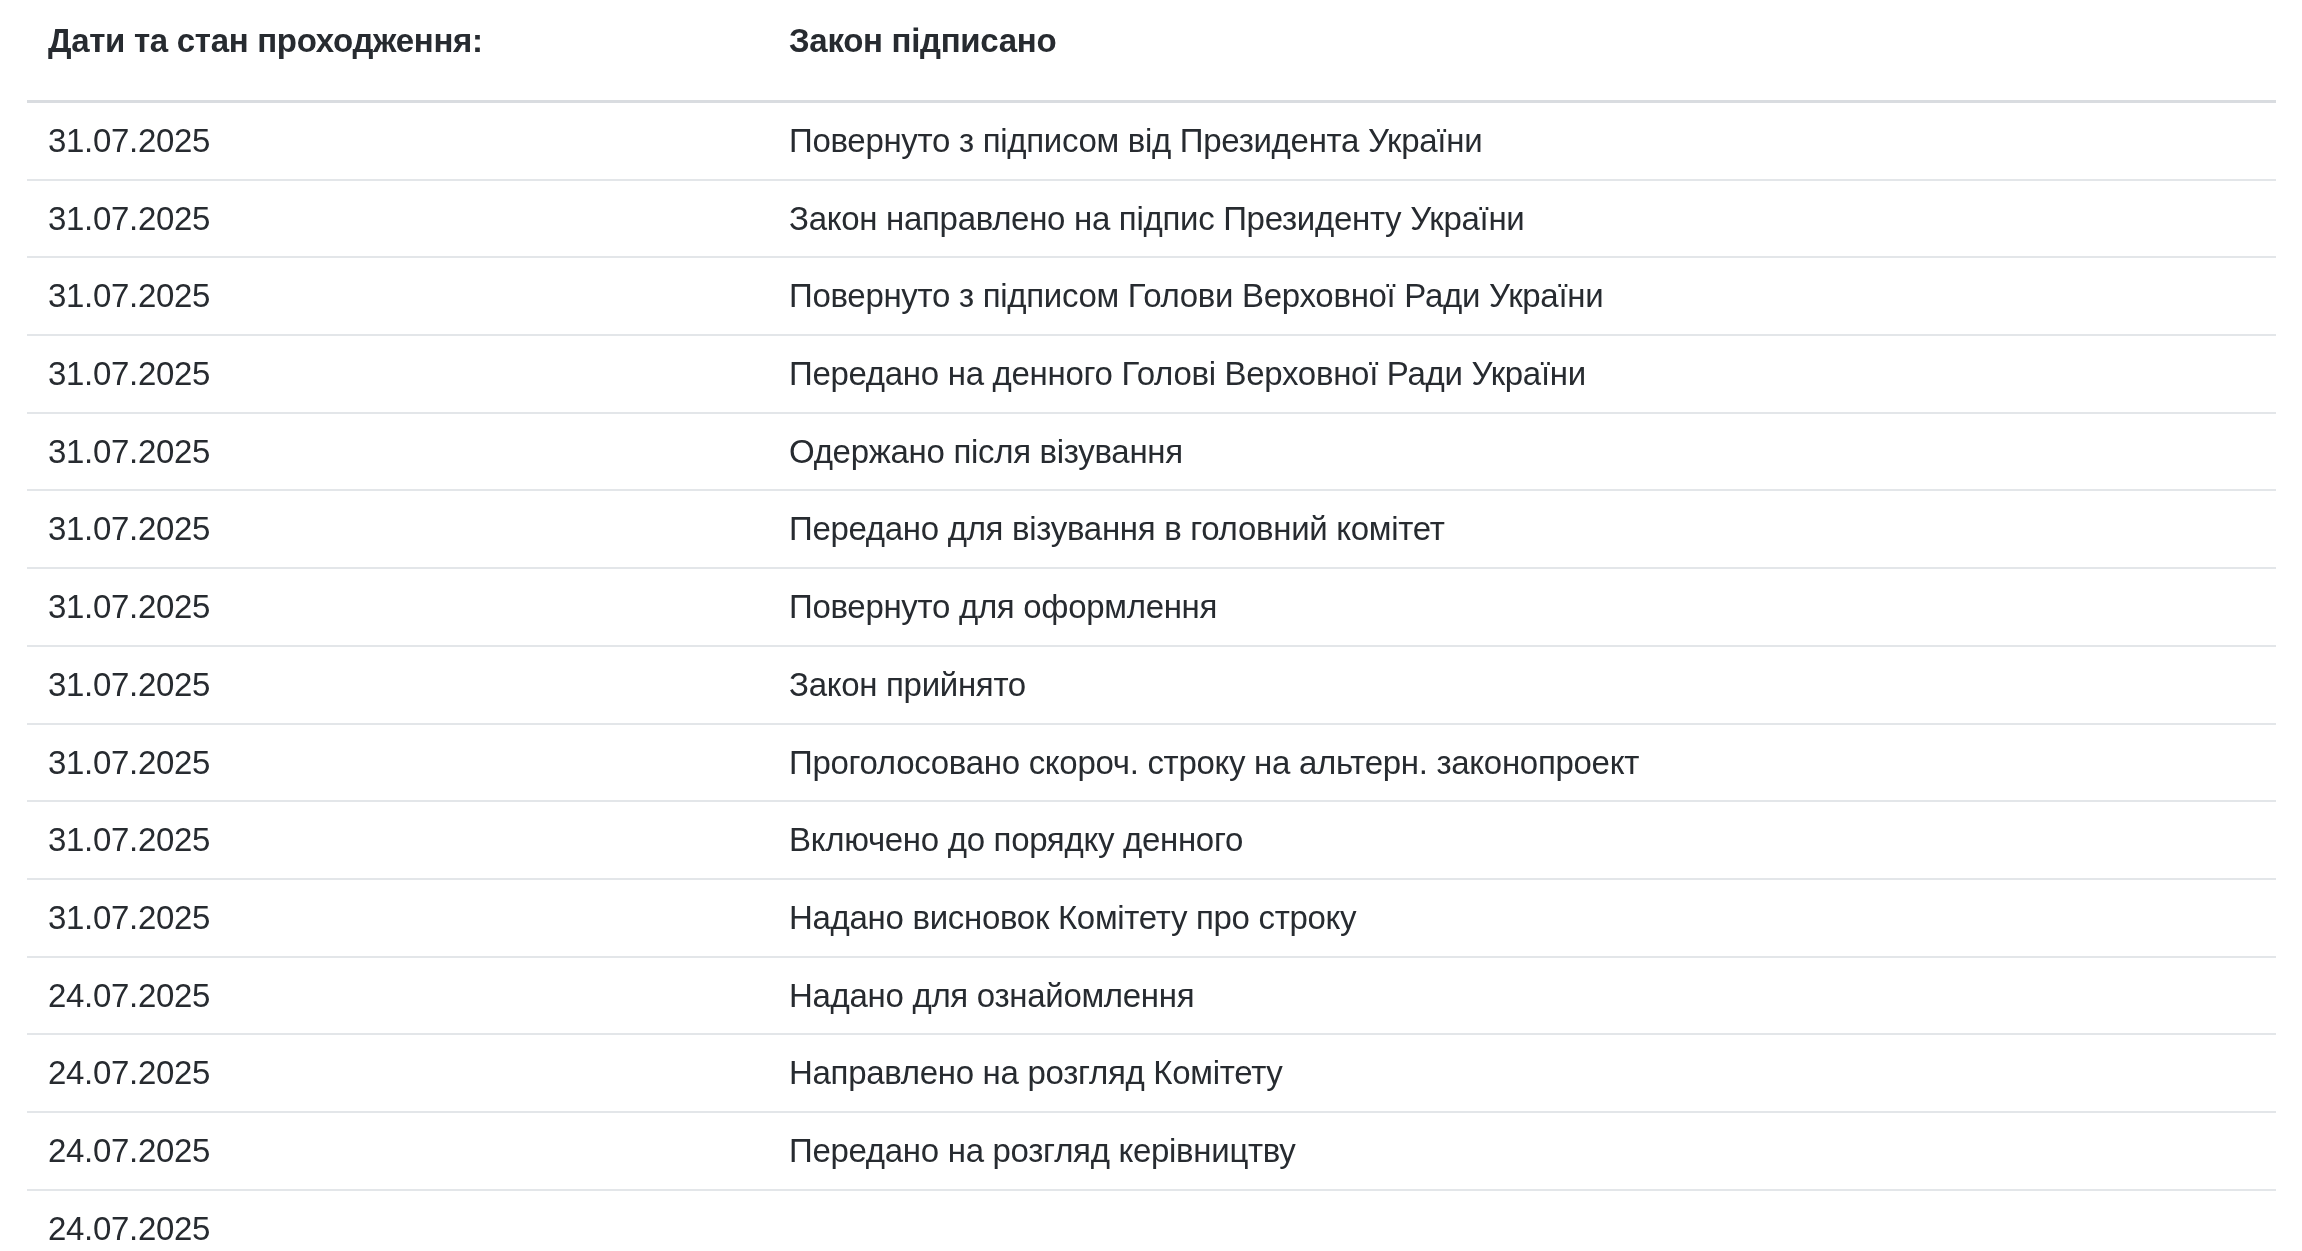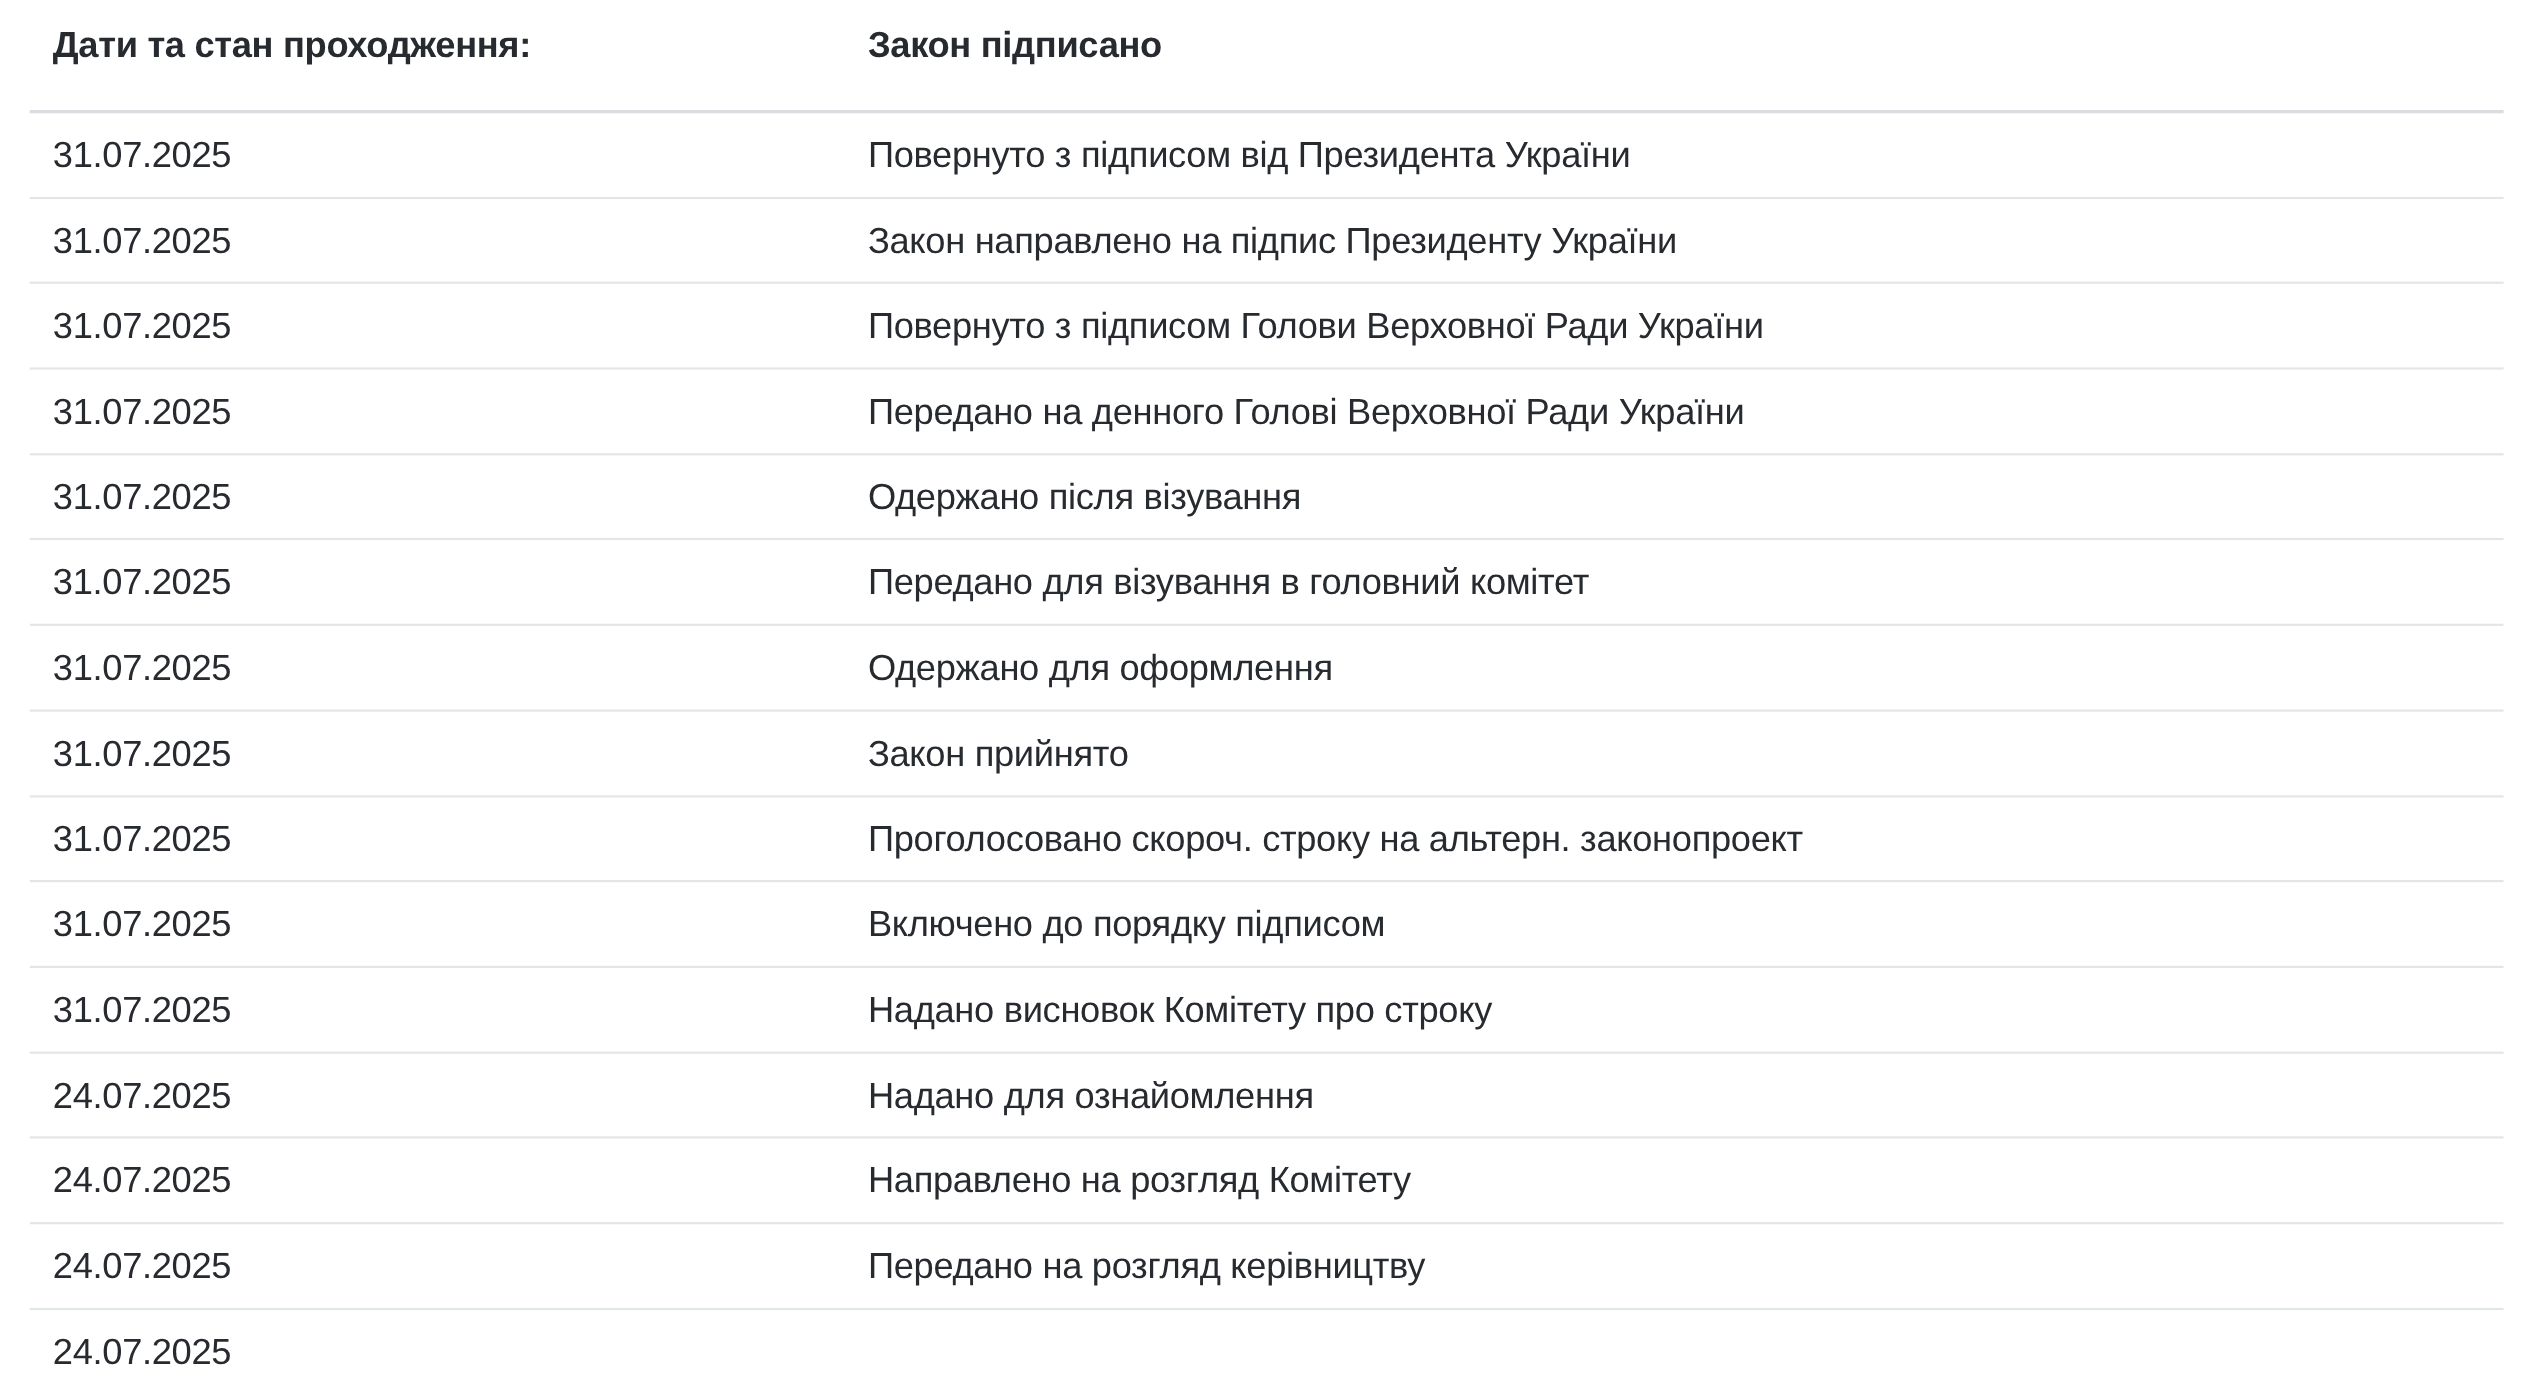--- a/index.html
+++ b/index.html
@@ -84,33 +84,33 @@
         <div class="row">
         <div class="cell col-date">31.07.2025</div>
         <div class="cell col-status">Одержано після візування</div>
       </div>
         <div class="row">
         <div class="cell col-date">31.07.2025</div>
         <div class="cell col-status">Передано для візування в головний комітет</div>
       </div>
         <div class="row">
         <div class="cell col-date">31.07.2025</div>
-        <div class="cell col-status">Одержано для оформлення</div>
+        <div class="cell col-status">Повернуто для оформлення</div>
       </div>
         <div class="row">
         <div class="cell col-date">31.07.2025</div>
         <div class="cell col-status">Закон прийнято</div>
       </div>
         <div class="row">
         <div class="cell col-date">31.07.2025</div>
         <div class="cell col-status">Проголосовано скороч. строку на альтерн. законопроект</div>
       </div>
         <div class="row">
         <div class="cell col-date">31.07.2025</div>
-        <div class="cell col-status">Включено до порядку підписом</div>
+        <div class="cell col-status">Включено до порядку денного</div>
       </div>
         <div class="row">
         <div class="cell col-date">31.07.2025</div>
         <div class="cell col-status">Надано висновок Комітету про строку</div>
       </div>
         <div class="row">
         <div class="cell col-date">24.07.2025</div>
         <div class="cell col-status">Надано для ознайомлення</div>
       </div>
         <div class="row">

